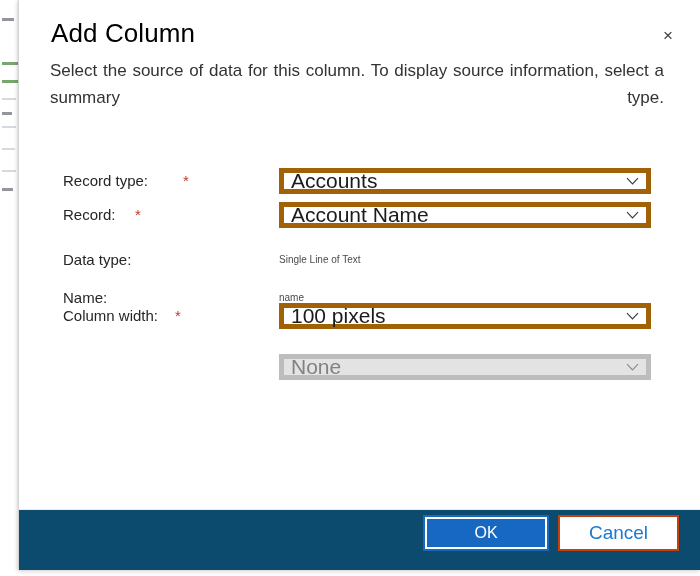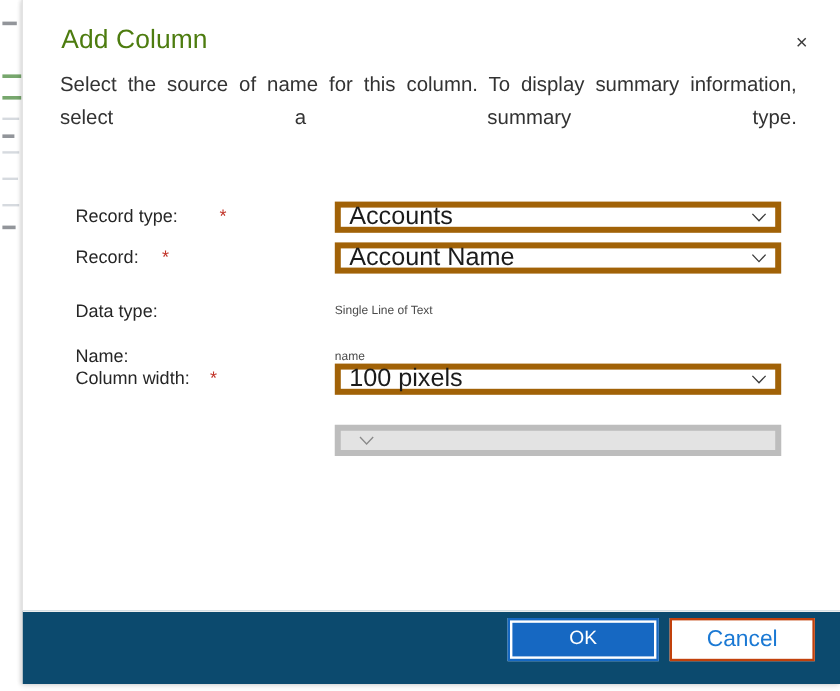--- a/index.html
+++ b/index.html
@@ -57,23 +57,23 @@
     position: absolute;
     left: 0; top: 0; right: 0;
     bottom: 60px;
     background: #ffffff;
   }
 
   .title {
     position: absolute;
     left: 32px;
     top: 14px;
-    font-size: 22px;
+    font-size: 26px;
     line-height: 38px;
-    color: #4d7c0f;
+    color: #000000;
     font-weight: 400;
     letter-spacing: .1px;
     white-space: nowrap;
   }
 
   .close-btn {
     position: absolute;
     right: 17px;
     top: 20px;
     width: 30px;
@@ -261,21 +261,21 @@
   </div>
 
   <div class="dialog">
 
     <div class="dialog-body">
 
       <div class="title">Add Column</div>
 
       <button class="close-btn">×</button>
 
-      <div class="description">Select the source of name for this column. To display summary information, select a summary type.</div>
+      <div class="description">Select the source of data for this column. To display source information, select a summary type.</div>
 
       <div class="form">
 
         <div class="row" style="top:8px;">
           <span class="label">Record type:</span>
           <span class="req" style="left:164px;">*</span>
           <div class="field">
             <span class="val">Accounts</span>
             <span class="chev">
               <svg width="13" height="9" viewBox="0 0 13 9">
@@ -316,20 +316,21 @@
             <span class="chev">
               <svg width="13" height="9" viewBox="0 0 13 9">
                   <path d="M1 1.2 L6.5 7 L12 1.2" fill="none" stroke="currentColor" stroke-width="1.1"></path>
                 </svg>
             </span>
           </div>
         </div>
 
         <div class="row" style="top:194px;">
           <div class="field disabled">
+            <span class="val">None</span>
             <span class="chev">
               <svg width="13" height="9" viewBox="0 0 13 9">
                   <path d="M1 1.2 L6.5 7 L12 1.2" fill="none" stroke="currentColor" stroke-width="1.1"></path>
                 </svg>
             </span>
           </div>
         </div>
 
       </div>
     </div>

